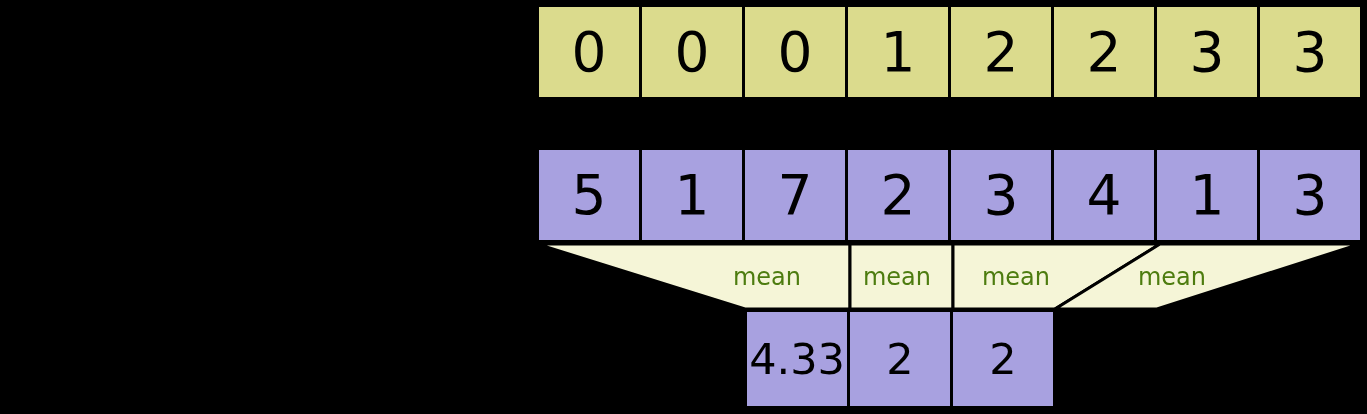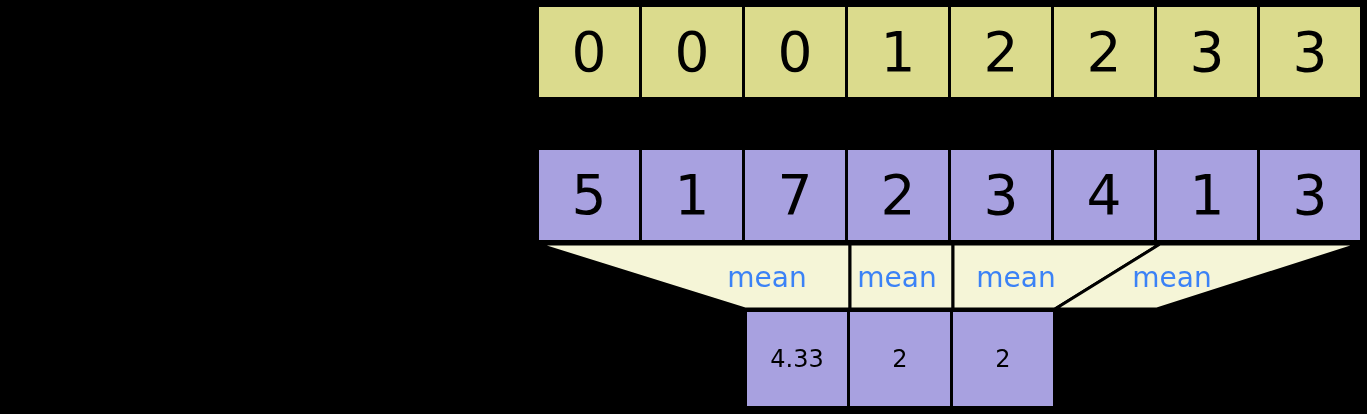--- a/index.html
+++ b/index.html
@@ -27,35 +27,35 @@
     display: flex;
     align-items: center;
     justify-content: center;
     color: #000000;
   }
   .cell:first-child { margin-left: 0; }
   .row-ids    { left: 536px; top: 4px;   height: 96px; }
   .row-data   { left: 536px; top: 147px; height: 96px; }
   .row-output { left: 744px; top: 309px; height: 100px; }
   .row-ids .cell, .row-data .cell { height: 96px; font-size: 55px; }
-  .row-output .cell { height: 100px; font-size: 24px; }
+  .row-output .cell { height: 100px; font-size: 43px; }
   .khaki  { background: #dbdb8d; }
   .purple { background: #a8a1e0; }
   .funnels {
     position: absolute;
     left: 0;
     top: 243px;
     width: 1367px;
     height: 67px;
   }
   .mean-label {
     position: absolute;
     transform: translate(-50%, -50%);
-    font-size: 28px;
-    color: #3b82f6;
+    font-size: 24px;
+    color: #4d7c0f;
     white-space: nowrap;
   }
   .ml-a { left: 767px;  top: 277px; }
   .ml-b { left: 897px;  top: 277px; }
   .ml-c { left: 1016px; top: 277px; }
   .ml-d { left: 1172px; top: 277px; }
 </style>
 </head>
 <body>
 

